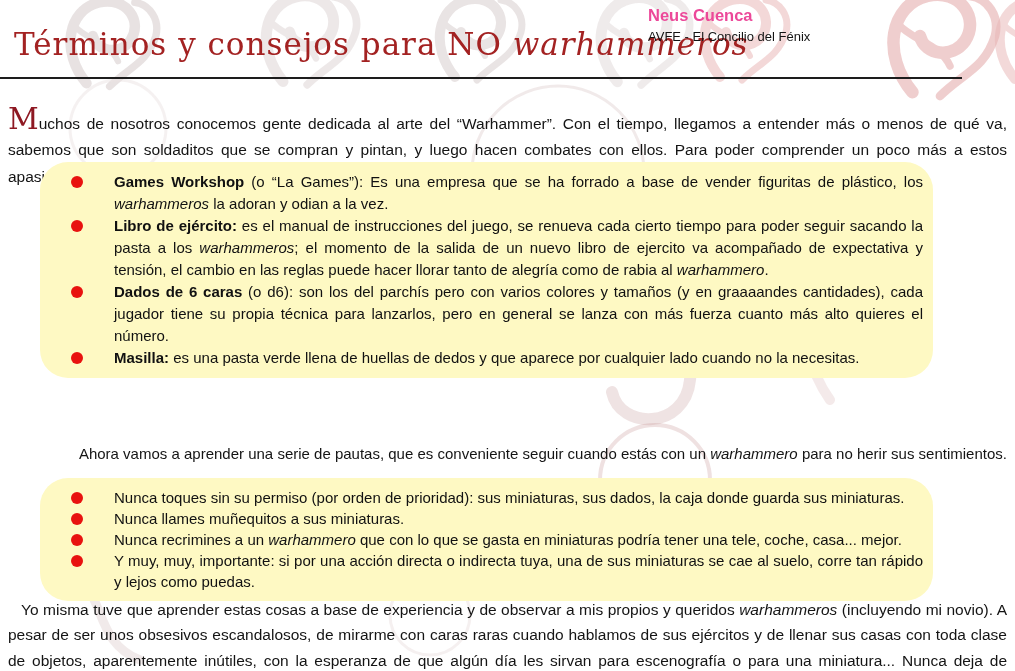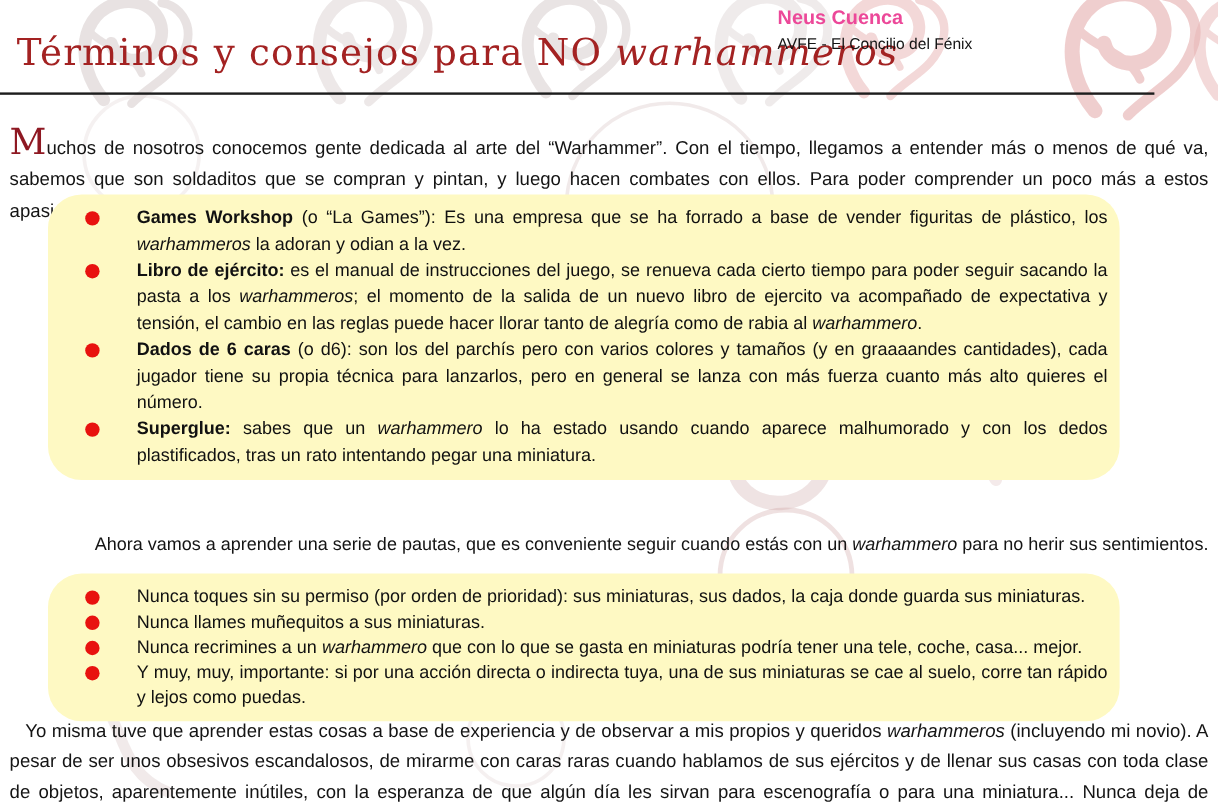--- a/index.html
+++ b/index.html
@@ -101,21 +101,21 @@
     <div class="bullet">
       <span class="dot"></span>
       <span class="btext"><span class="b">Libro de ejército:</span><span> es el manual de instrucciones del juego, se renueva cada cierto tiempo para poder seguir sacando la pasta a los </span><span class="i">warhammeros</span><span>; el momento de la salida de un nuevo libro de ejercito va acompañado de expectativa y tensión, el cambio en las reglas puede hacer llorar tanto de alegría como de rabia al </span><span class="i">warhammero</span><span>.</span></span>
     </div>
     <div class="bullet">
       <span class="dot"></span>
       <span class="btext"><span class="b">Dados de 6 caras</span><span> (o d6): son los del parchís pero con varios colores y tamaños (y en graaaandes cantidades), cada jugador tiene su propia técnica para lanzarlos, pero en general se lanza con más fuerza cuanto más alto quieres el número.</span></span>
     </div>
     <div class="bullet">
       <span class="dot"></span>
-      <span class="btext"><span class="b">Superglue:</span><span> sabes que un </span><span class="i">warhammero</span><span> lo ha estado usando cuando aparece malhumorado y con los dedos plastificados, tras un rato intentando pegar una miniatura.</span></span>
+      <span class="btext"><span class="b">Masilla:</span><span> es una pasta verde llena de huellas de dedos y que aparece por cualquier lado cuando no la necesitas.</span></span>
     </div>
   </div>
 
   <p class="para para-mid"><span>Ahora vamos a aprender una serie de pautas, que es conveniente seguir cuando estás con un </span><span class="i">warhammero</span><span> para no herir sus sentimientos.</span></p>
 
   <div class="box box2">
     <div class="bullet">
       <span class="dot"></span>
       <span class="btext"><span>Nunca toques sin su permiso (por orden de prioridad): sus miniaturas, sus dados, la caja donde guarda sus miniaturas.</span></span>
     </div>

